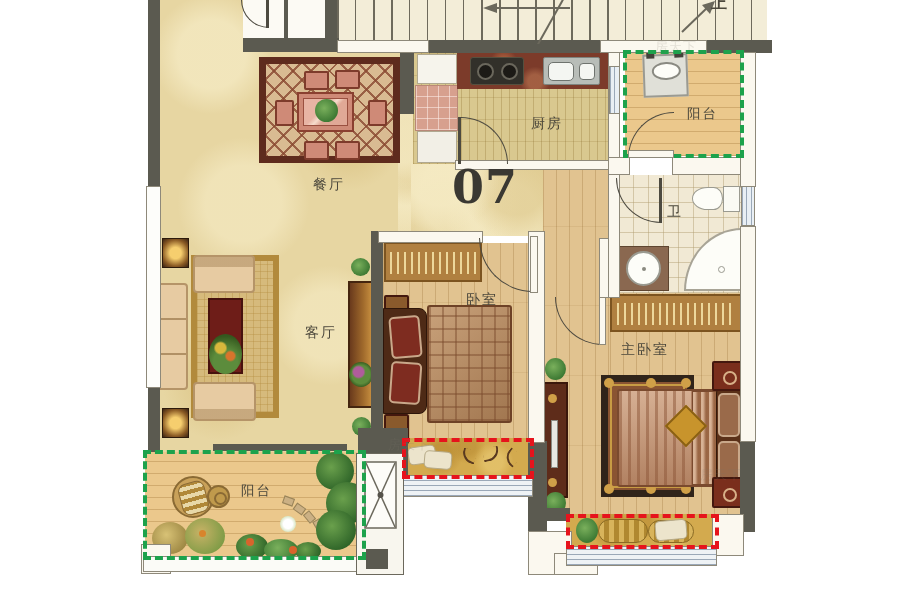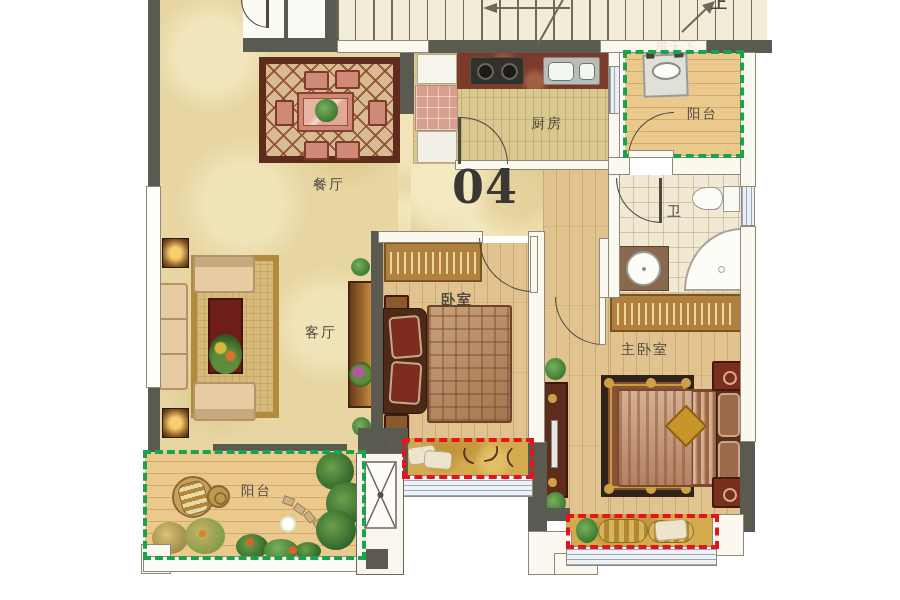--- a/index.html
+++ b/index.html
@@ -299,22 +299,22 @@
     <line x1="345" y1="32" x2="372" y2="6" stroke="#6b685c" stroke-width="2"></line>
     <polygon points="378,1 365,5 373,14" fill="#6b685c"></polygon>
   </svg>
   <span class="lbl" style="left:711px;top:-7px;font-size:16px;font-weight:bold;">上</span>
 
   <span class="lbl" style="left:313px;top:176px;">餐厅</span>
   <span class="lbl" style="left:531px;top:115px;">厨房</span>
   <span class="lbl" style="left:687px;top:105px;font-size:13.5px;">阳台</span>
   <span class="lbl" style="left:667px;top:203px;">卫</span>
   <span class="lbl" style="left:305px;top:324px;">客厅</span>
-  <span class="lbl" style="left:441px;top:291px;font-weight:bold;">卧室</span>
+  <span class="lbl" style="left:466px;top:291px;">卧室</span>
   <span class="lbl" style="left:621px;top:341px;">主卧室</span>
   <span class="lbl" style="left:241px;top:482px;font-size:13.5px;">阳台</span>
-  <span class="lbl big" style="left:452px;top:160px;">04</span>
+  <span class="lbl big" style="left:452px;top:160px;">07</span>
 
   <span class="wm" style="left:388px;top:436px;">房天下</span>
   <span class="wm" style="left:655px;top:38px;">房天下</span>
   <span class="wm" style="left:700px;top:466px;">房天下</span>
 
 </div>
 
 </body></html>

